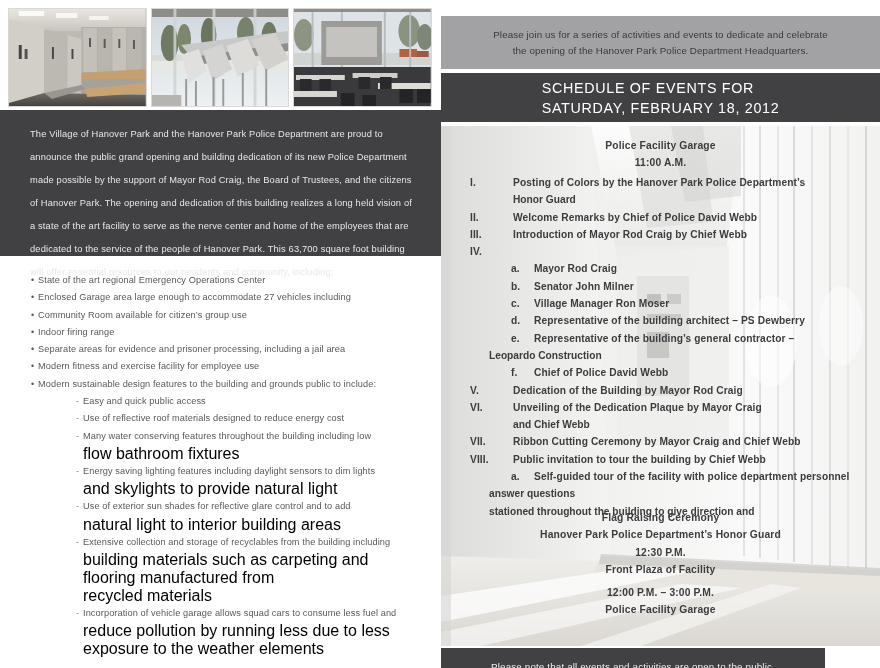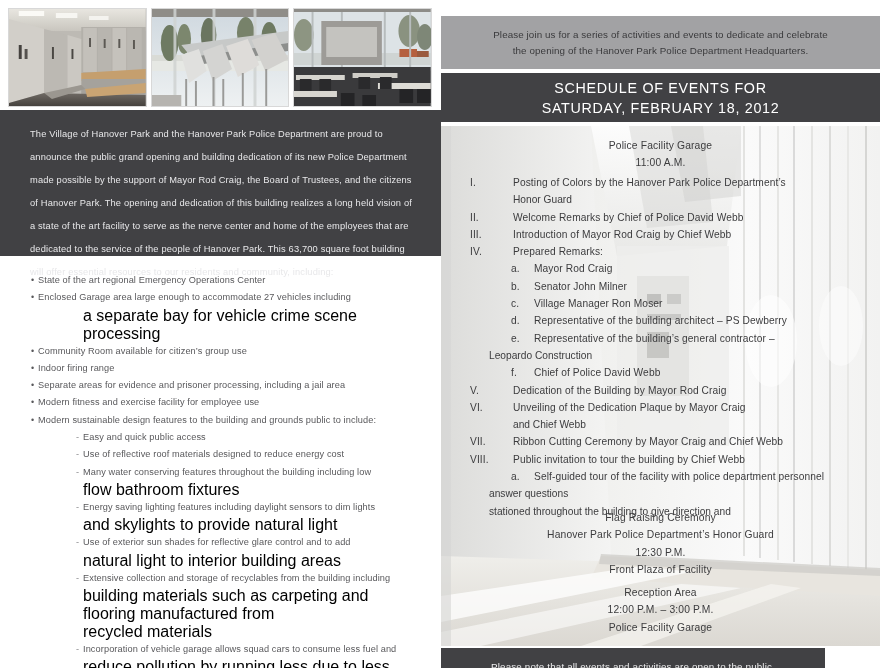--- a/index.html
+++ b/index.html
@@ -118,21 +118,21 @@
   }
 
   
   #title-band {
     position: absolute; left: 0; top: 57px;
     width: 439px; height: 49px;
     background: #414144;
     display: flex; align-items: center; justify-content: center;
   }
   #title-text {
-    text-align: center;
+    text-align: left;
     color: #ffffff;
     font-size: 14.3px;
     line-height: 20px;
     letter-spacing: 0.7px;
   }
 
   
   #schedule-body {
     position: absolute; left: 0; top: 110px;
     width: 439px; height: 520px;
@@ -142,20 +142,21 @@
   #bg-photo {
     position: absolute; left: 0; top: 0;
     width: 439px; height: 520px;
   }
   #bg-photo svg { display: block; width: 100%; height: 100%; }
 
   #schedule-content {
     position: absolute; left: 0; top: 0;
     width: 439px; height: 520px;
     color: #3e3e40;
+    font-weight: bold;
   }
 
   .center-block {
     text-align: center;
     font-size: 10.3px;
     line-height: 17.3px;
     letter-spacing: 0.15px;
     color: #3c3c3e;
   }
 
@@ -333,21 +334,20 @@
 
       <div class="bullet-row">
         <span class="bullet-mark">•</span>
         <span class="bullet-body">State of the art regional Emergency Operations Center</span>
       </div>
 
       <div class="bullet-row">
         <span class="bullet-mark">•</span>
         <span class="bullet-body">Enclosed Garage area large enough to accommodate 27 vehicles including</span>
       </div>
-      <div class="cont">a separate bay for vehicle crime scene processing</div>
 
       <div class="bullet-row">
         <span class="bullet-mark">•</span>
         <span class="bullet-body">Community Room available for citizen’s group use</span>
       </div>
 
       <div class="bullet-row">
         <span class="bullet-mark">•</span>
         <span class="bullet-body">Indoor firing range</span>
       </div>
@@ -512,21 +512,20 @@
             <span class="r-body">Welcome Remarks by Chief of Police David Webb</span>
           </div>
 
           <div class="r-row">
             <span class="r-num">III.</span>
             <span class="r-body">Introduction of Mayor Rod Craig by Chief Webb</span>
           </div>
 
           <div class="r-row">
             <span class="r-num">IV.</span>
-            <span class="r-body">Prepared Remarks:</span>
           </div>
 
           <div class="a-row">
             <span class="a-mark">a.</span>
             <span class="a-body">Mayor Rod Craig</span>
           </div>
           <div class="a-row">
             <span class="a-mark">b.</span>
             <span class="a-body">Senator John Milner</span>
           </div>
@@ -579,21 +578,20 @@
         </div>
 
         <div id="flag-block" class="center-block">
           <div>Flag Raising Ceremony</div>
           <div>Hanover Park Police Department’s Honor Guard</div>
           <div>12:30 P.M.</div>
           <div>Front Plaza of Facility</div>
         </div>
 
         <div id="reception-block" class="center-block">
-          <div>Reception Area</div>
           <div>12:00 P.M. – 3:00 P.M.</div>
           <div>Police Facility Garage</div>
         </div>
 
       </div>
     </div>
 
     <div id="footer-note">
       <div id="footer-text">Please note that all events and activities are open to the public.</div>
     </div>

